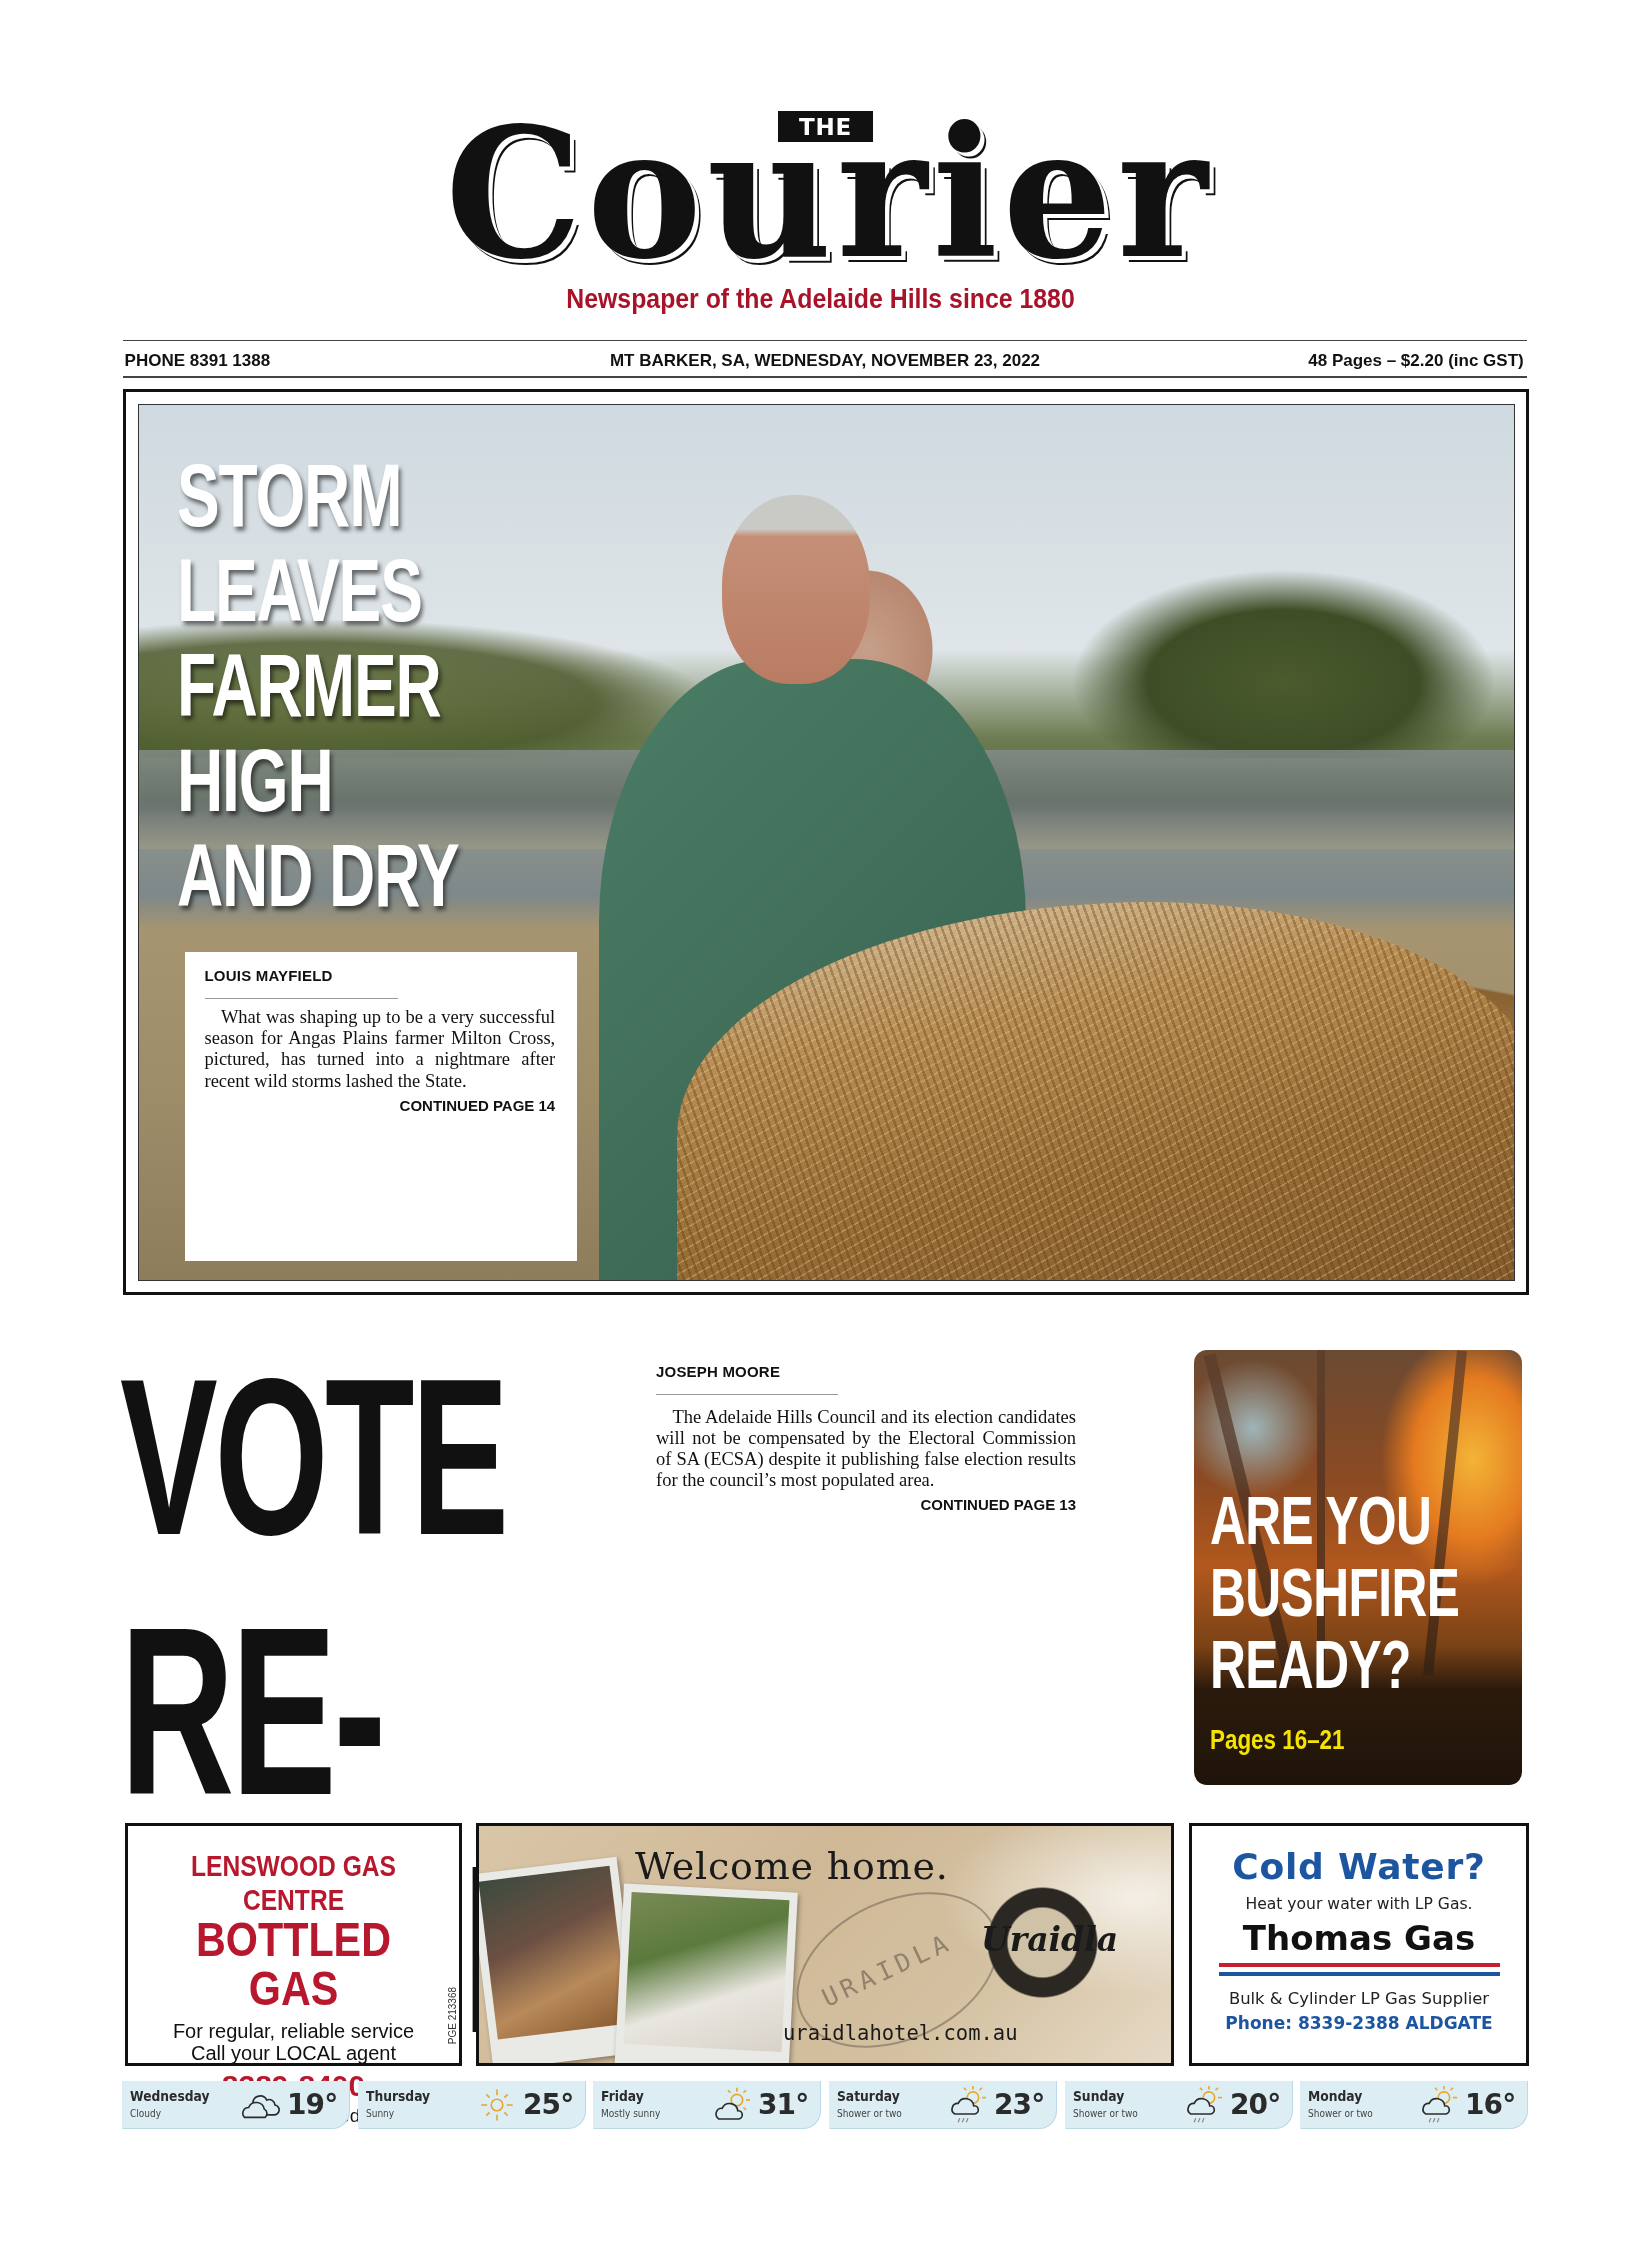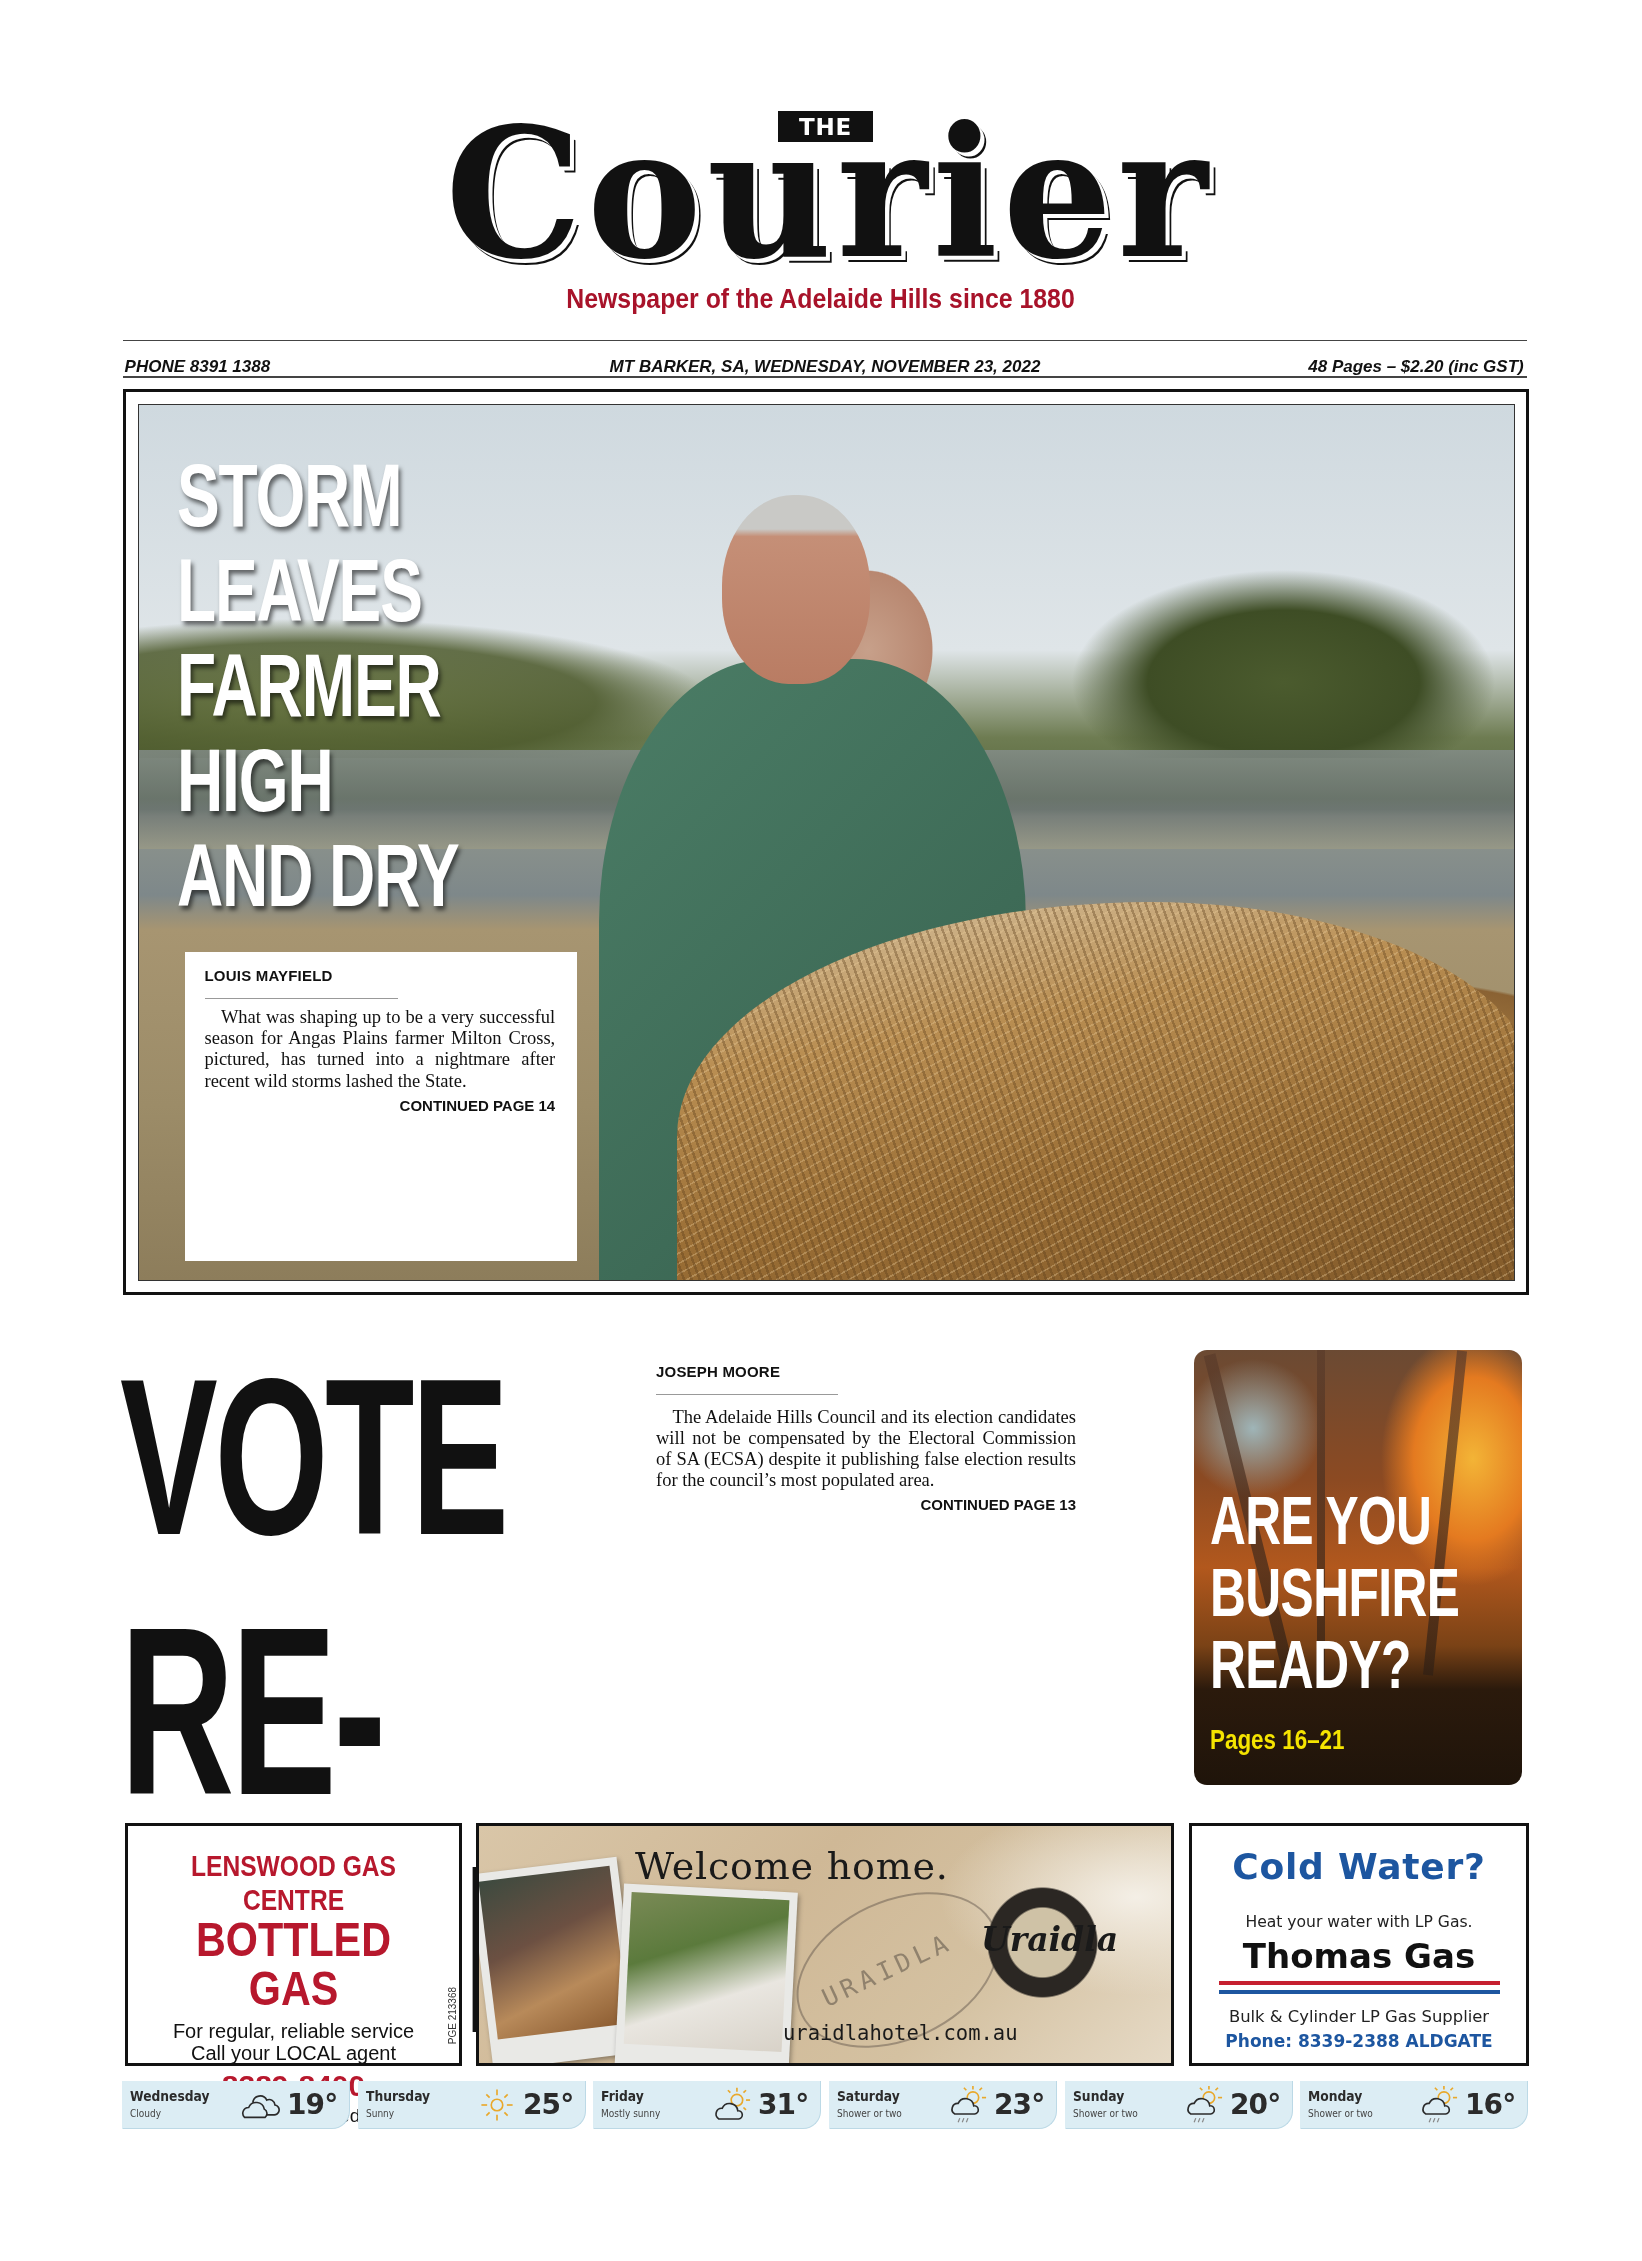--- a/index.html
+++ b/index.html
@@ -21,21 +21,21 @@
   .tagline {
     position: absolute; left: 328px; top: 284px; width: 985px; text-align: center;
     font-family: "Liberation Sans", sans-serif; font-weight: bold; font-size: 27px; color: #a8132a;
     transform: scaleX(0.92);
   }
   .infobar {
     position: absolute; left: 123px; top: 340px; width: 1404px; height: 38px;
     border-top: 1.6px solid #444; border-bottom: 2.5px solid #444;
     font-family: "Liberation Sans", sans-serif; font-weight: bold; font-size: 17px;
   }
-  .infobar span { position: absolute; top: 16px; font-style: italic; }
+  .infobar span { position: absolute; top: 10px; }
   .infobar .phone { left: 1.6px; }
   .infobar .dateline { left: 0; width: 100%; text-align: center; }
   .infobar .price { right: 3.3px; }
 
   
   .lead-frame {
     position: absolute; left: 123px; top: 389px; width: 1406px; height: 906px;
     border: 3.3px solid #111; background: #fff; padding: 8.2px;
   }
   .lead-photo {
@@ -181,21 +181,21 @@
     position: absolute; left: 502px; top: 51px; width: 123px; height: 131px; border-radius: 50%;
     background: radial-gradient(circle, #cfc2a6 0%, #cfc2a6 38%, #2b2723 40%, #2b2723 60%, transparent 62%);
   }
   .hotel-logo span {
     position: absolute; left: 0; top: 43px; width: 100%; text-align: center;
     font-family: "DejaVu Serif", serif; font-weight: bold; font-style: italic; font-size: 33px; color: #1a1a1a;
   }
 
   .ad-thomas { left: 1189px; width: 340px; text-align: center; }
   .ad-thomas .t1 { margin-top: 20px; font-family: "DejaVu Sans", sans-serif; font-weight: bold; color: #1d56a0; font-size: 36px; letter-spacing: 0.8px; }
-  .ad-thomas .t2 { margin-top: 26px; font-family: "DejaVu Sans", sans-serif; font-size: 15.6px; color: #222; }
+  .ad-thomas .t2 { margin-top: 8px; font-family: "DejaVu Sans", sans-serif; font-size: 15.6px; color: #222; }
   .ad-thomas .t3 { margin-top: 5px; font-family: "DejaVu Sans", sans-serif; font-weight: bold; font-size: 34px; color: #111; }
   .ad-thomas .lines { margin: 5px auto 0; width: 281px; }
   .ad-thomas .lines .red { height: 4.1px; background: #c6202f; }
   .ad-thomas .lines .blue { height: 4.1px; background: #1d56a0; margin-top: 5px; }
   .ad-thomas .t4 { margin-top: 13px; font-family: "DejaVu Sans", sans-serif; font-size: 16.4px; color: #222; text-align: center; }
   .ad-thomas .t5 { margin-top: 5px; font-family: "DejaVu Sans", sans-serif; font-weight: bold; font-size: 17px; color: #1d56a0; }
 
   
   .weather { position: absolute; left: 122px; top: 2081px; width: 1407px; height: 49px; }
   .wx {

